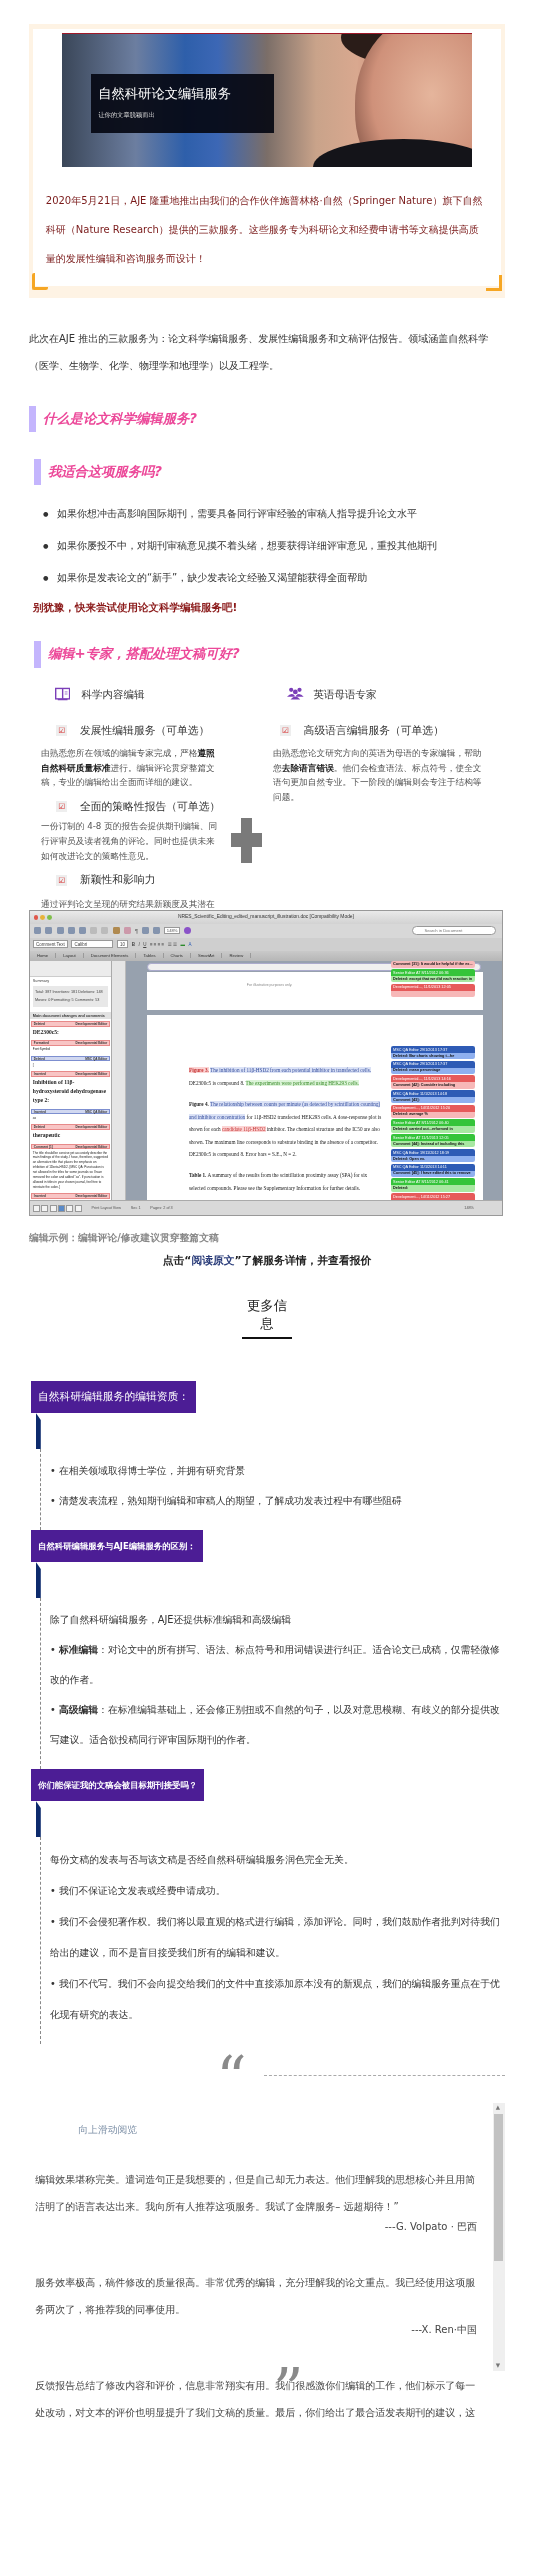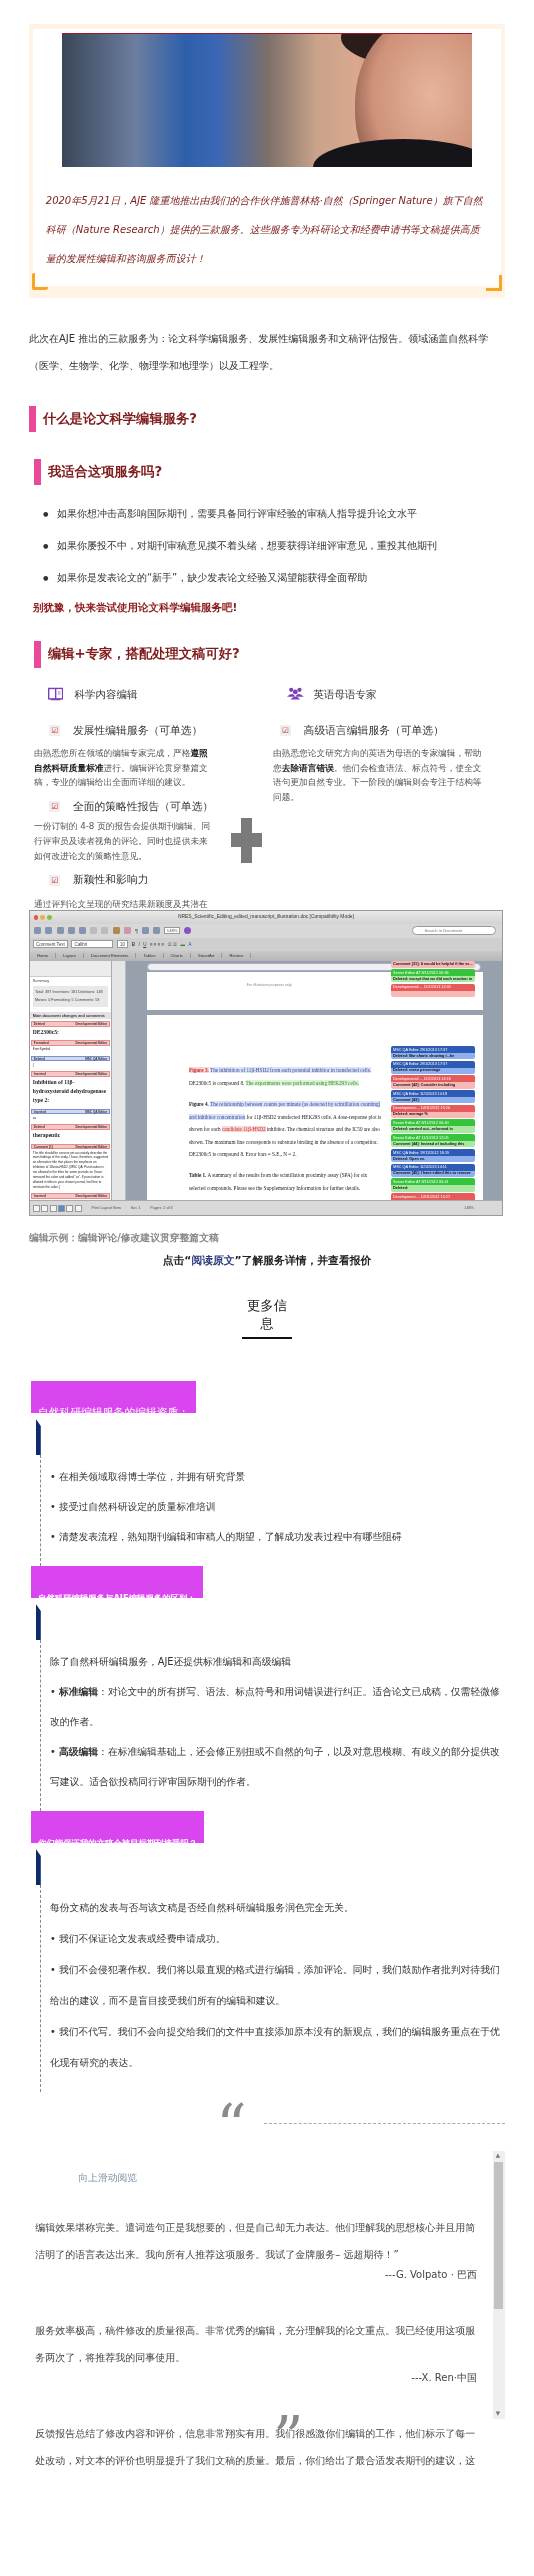--- a/index.html
+++ b/index.html
@@ -12,39 +12,39 @@
   .hero-banner { margin: 0 29px; height: 134px; position: relative; overflow: hidden;
     background: linear-gradient(90deg, #3a4658 0%, #6c7ea0 18%, #2e5faa 30%, #3c67b5 38%, #7b6e68 50%, #c9a38a 62%, #d9a88f 72%, #c88a76 80%, #6a514c 90%, #4a3f3a 100%);
     border-top: 1.4px solid #a01828; }
   .hero-banner .face { position: absolute; left: 293px; top: -21px; width: 153px; height: 181px; border-radius: 50% 50% 45% 45%;
     background: radial-gradient(ellipse at 50% 45%, #e5b59c 0%, #cf917a 55%, #8b5b4c 80%, rgba(40,30,30,0) 100%); }
   .hero-banner .hair { position: absolute; left: 279px; top: -28px; width: 181px; height: 63px; border-radius: 50%; background: #2a1c18; }
   .hero-banner .shoulders { position: absolute; left: 251px; top: 105px; width: 181px; height: 56px; border-radius: 50% 50% 0 0; background: #141419; }
   .hero-caption { position: absolute; left: 29px; top: 40px; width: 183px; height: 59px; background: rgba(5,8,18,0.92); padding: 11px 7px; }
   .hero-caption .t1 { color: #fff; font-size: 13.3px; letter-spacing: 0px; }
   .hero-caption .t2 { color: #ddd; font-size: 6.3px; margin-top: 8.4px; }
-  .hero-text { margin: 19.5px 12.6px 0 12.6px; color: #7a1a1a; font-size: 10px; line-height: 29px; font-style: italic; }
+  .hero-text { margin: 19.5px 12.6px 0 12.6px; color: #7a1a1a; font-size: 10px; line-height: 29px; }
   .corner { position: absolute; width: 16.7px; height: 16.7px; border: 0 solid #f6a623; }
   .corner.bl { left: 2.8px; bottom: 7px; border-left-width: 3.5px; border-bottom-width: 3.5px; }
   .corner.br { right: 2.8px; bottom: 7px; border-right-width: 3.5px; border-bottom-width: 3.5px; }
 
   .intro { margin: 28px 29px 0 29px; font-size: 10px; line-height: 26.5px; color: #333; }
 
-  .h-sec { margin: 26.5px 29px 0 29px; border-left: 7px solid #ec4899; padding-left: 7px; font-size: 13.3px; height: 26.5px; line-height: 26.5px; color: #7f1d1d; }
+  .h-sec { margin: 26.5px 29px 0 29px; border-left: 7px solid #c4b5fd; padding-left: 7px; font-size: 13.3px; height: 26.5px; line-height: 26.5px; color: #ec4899; font-style: italic; }
   .h-sec.indent { margin-left: 34px; }
   .para { margin: 15.3px 29px 0 29px; font-size: 10px; line-height: 26px; color: #333; }
   .para .red { color: #8b1a1a; }
   .bullets { margin: 12.6px 29px 0 43px; font-size: 10px; line-height: 32px; list-style: none; }
   .bullets li::before { content: "●"; font-size: 6.3px; margin-right: 8.4px; vertical-align: middle; }
   .cta-red { margin: 7px 33px 0 33px; font-size: 10.5px; font-weight: bold; color: #8b1a1a; }
 
   
   .services { margin: 16.7px 29px 0 29px; position: relative; height: 209px; }
   .col { position: absolute; top: 0; width: 181px; }
-  .col.left { left: 5px; }
+  .col.left { left: 12px; }
   .col.right { left: 244px; }
   .col-head { display: flex; align-items: center; font-size: 10.5px; height: 21px; }
   .col-head .ico { width: 16.7px; margin-left: 14px; margin-right: 9.8px; color: #7b3fb8; font-size: 12.6px; }
   .svc-title { display: flex; align-items: center; font-size: 10.8px; margin-top: 16.7px; height: 16.7px; }
   .svc-title .chk { width: 11px; height: 11px; background: #eee; color: #d62b2b; font-size: 7.7px; text-align: center; line-height: 11px; margin-left: 15.3px; margin-right: 12.6px; }
   .svc-desc { font-size: 8.7px; line-height: 14.7px; color: #555; margin-top: 7px; }
   .svc-desc b { color: #222; }
   .plus { position: absolute; left: 202px; top: 133px; width: 31px; height: 45px; }
   .plus .v { position: absolute; left: 9.8px; top: 0; width: 11px; height: 45px; background: #7a7a7a; }
   .plus .h { position: absolute; left: 0; top: 15.3px; width: 31px; height: 14px; background: #7a7a7a; }
@@ -99,21 +99,21 @@
   .w-status .vb span { width: 7px; height: 7px; border: 0.7px solid #999; background: #f4f4f4; display: inline-block; }
   .w-status .zoomtxt { margin-left: auto; margin-right: 28px; }
 
   .caption-gray { margin: 15.3px 29px 0 29px; font-size: 9.8px; font-weight: bold; color: #888; }
   .cta-center { margin-top: 9.8px; text-align: center; font-size: 10.8px; font-weight: bold; color: #222; }
   .cta-center .link { color: #2b3d7a; }
   .more-title { margin: 29px auto 0 auto; width: 50px; text-align: center; font-size: 13.3px; color: #222; padding-bottom: 3.5px; border-bottom: 2.1px double #111; }
 
   
   .info { margin: 42px 29px 0 31px; position: relative; }
-  .info-tag { display: inline-block; background: #d946ef; color: #fff; padding: 16px 7px; height: 32px; line-height: 32px; font-size: 10.8px; position: relative; }
+  .info-tag { display: inline-block; background: #4c1d95; color: #fff; padding: 0 7px; height: 32px; line-height: 32px; font-size: 10.8px; position: relative; }
   .info-tag.small { font-size: 8.4px; height: 32px; line-height: 32px; }
   .info-tag.small.bold { font-weight: bold; }
   .info-flag { width: 4.9px; height: 36px; background: #0c2a6c; margin-left: 4.9px; clip-path: polygon(0 0, 100% 7px, 100% 100%, 0 100%); }
   .info-body { border-left: 0.7px dashed #888; margin-left: 9px; padding: 7px 0 14px 9px; font-size: 9.8px; line-height: 30px; color: #333; }
   .info-body.tight { line-height: 31px; }
 
   .testi-head { margin: 12.6px 0 0 29px; position: relative; height: 31px; }
   .testi-head .dot { position: absolute; left: 0; top: 0; width: 21px; height: 31px; border-radius: 50%; background: #a9e1f2; }
   .testi-head .lbl { position: absolute; left: 9.8px; top: 7px; font-size: 11px; font-weight: bold; color: #333; }
 
@@ -136,20 +136,24 @@
 <body>
 
 <div class="page">
 
   <div class="hero-frame">
     <div class="hero-inner">
       <div class="hero-banner">
         <div class="hair"></div>
         <div class="face"></div>
         <div class="shoulders"></div>
+        <div class="hero-caption">
+          <div class="t1">自然科研论文编辑服务</div>
+          <div class="t2">让你的文章脱颖而出</div>
+        </div>
       </div>
       <p class="hero-text">2020年5月21日，AJE 隆重地推出由我们的合作伙伴施普林格·自然（Springer Nature）旗下自然科研（Nature Research）提供的三款服务。这些服务专为科研论文和经费申请书等文稿提供高质量的发展性编辑和咨询服务而设计！</p>
     </div>
     <div class="corner bl"></div>
     <div class="corner br"></div>
   </div>
 
   <p class="intro">此次在AJE 推出的三款服务为：论文科学编辑服务、发展性编辑服务和文稿评估报告。领域涵盖自然科学（医学、生物学、化学、物理学和地理学）以及工程学。</p>
 
   <h2 class="h-sec">什么是论文科学编辑服务?</h2>
@@ -430,21 +434,20 @@
   <p class="caption-gray">编辑示例：编辑评论/修改建议贯穿整篇文稿</p>
   <p class="cta-center"><span>点击“</span><span class="link">阅读原文</span><span>”了解服务详情，并查看报价</span></p>
 
   <div class="more-title">更多信息</div>
 
   <div class="info">
     <div class="info-tag">自然科研编辑服务的编辑资质：</div>
     <div class="info-flag"></div>
     <div class="info-body">
       <div>• 在相关领域取得博士学位，并拥有研究背景</div>
-      <div>• 接受过自然科研设定的质量标准培训</div>
       <div>• 清楚发表流程，熟知期刊编辑和审稿人的期望，了解成功发表过程中有哪些阻碍</div>
     </div>
   </div>
 
   <div class="info" style="margin-top:0">
     <div class="info-tag small bold">自然科研编辑服务与AJE编辑服务的区别：</div>
     <div class="info-flag"></div>
     <div class="info-body">
       <div>除了自然科研编辑服务，AJE还提供标准编辑和高级编辑</div>
       <div>• <b>标准编辑</b><span>：对论文中的所有拼写、语法、标点符号和用词错误进行纠正。适合论文已成稿，仅需轻微修改的作者。</span></div>

